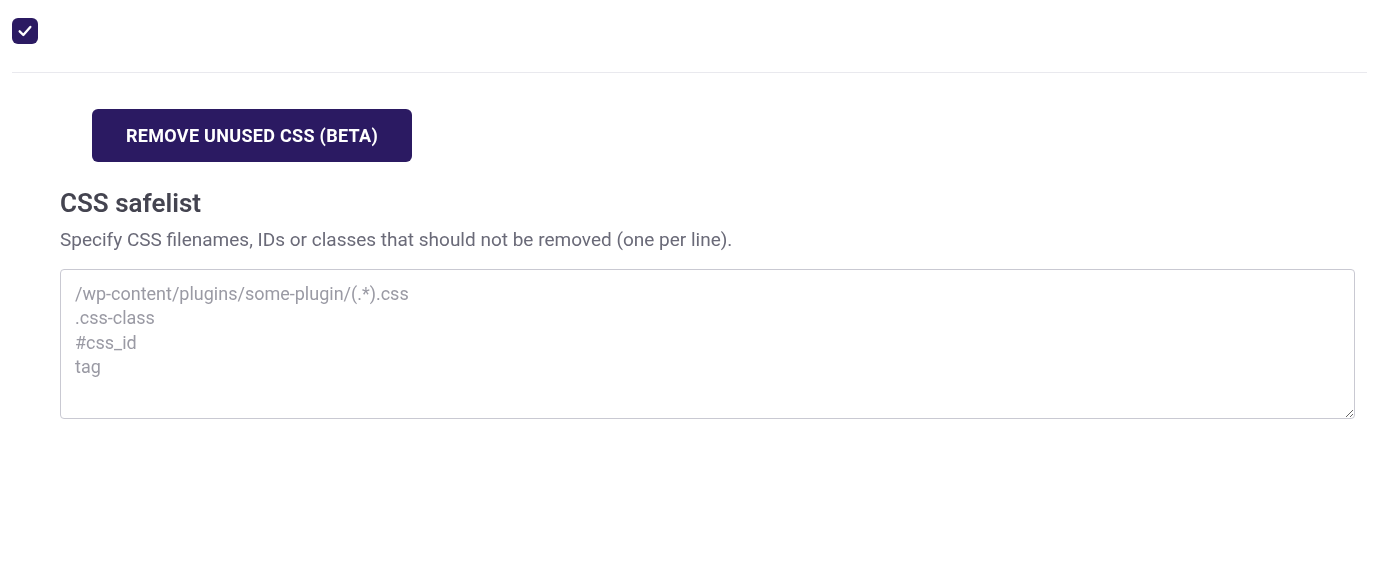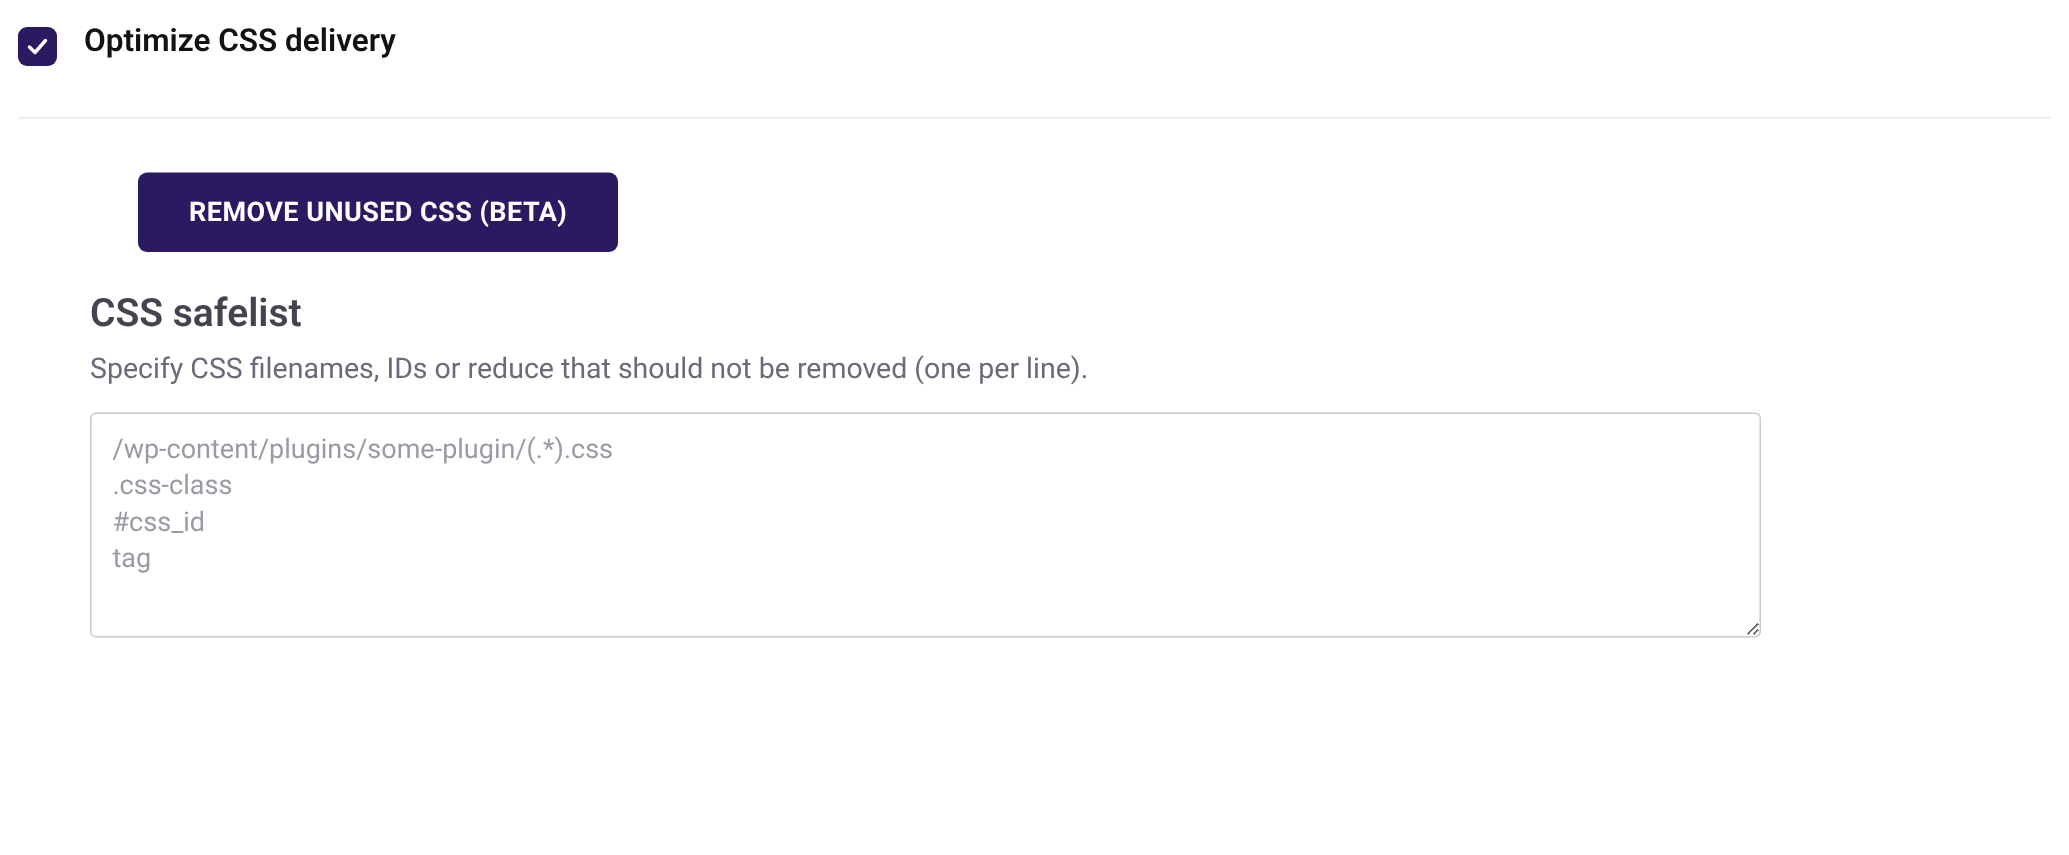--- a/index.html
+++ b/index.html
@@ -91,21 +91,21 @@
       font-weight: 600;
       color: #444450;
       margin-bottom: 10px;
     }
     .safelist-desc {
       font-size: 19px;
       color: #6a6a78;
       margin-bottom: 18px;
     }
     .safelist-textarea {
-      width: 1114px;
+      width: 1295px;
       height: 150px;
       border: 1px solid #c9c9d2;
       border-radius: 4px;
       padding: 12px 14px;
       font-size: 18px;
       font-family: "Segoe UI", -apple-system, BlinkMacSystemFont, Roboto, Helvetica, Arial, sans-serif;
       color: #9a9aa4;
       resize: both;
       line-height: 1.35;
     }
@@ -117,31 +117,30 @@
 <body>
 
 <div class="container">
   <div class="row-opt">
     <div class="checkbox">
       <svg viewBox="0 0 24 24" fill="none" stroke="#ffffff" stroke-width="3.5" stroke-linecap="round" stroke-linejoin="round">
         <polyline points="4 12.5 9.5 18 20 6"></polyline>
       </svg>
     </div>
     <div class="opt-text">
-      <div class="opt-title">Optimize CSS delivery</div>
     </div>
   </div>
 
   <div class="section">
     <div class="tabs">
       <div class="tab tab-active">REMOVE UNUSED CSS (BETA)</div>
     </div>
 
 
     <div class="safelist-title">CSS safelist</div>
-    <div class="safelist-desc">Specify CSS filenames, IDs or reduce that should not be removed (one per line).</div>
+    <div class="safelist-desc">Specify CSS filenames, IDs or classes that should not be removed (one per line).</div>
 
     <textarea class="safelist-textarea" placeholder="/wp-content/plugins/some-plugin/(.*).css
 .css-class
 #css_id
 tag" style=""></textarea>
   </div>
 </div>
 
 </body></html>

